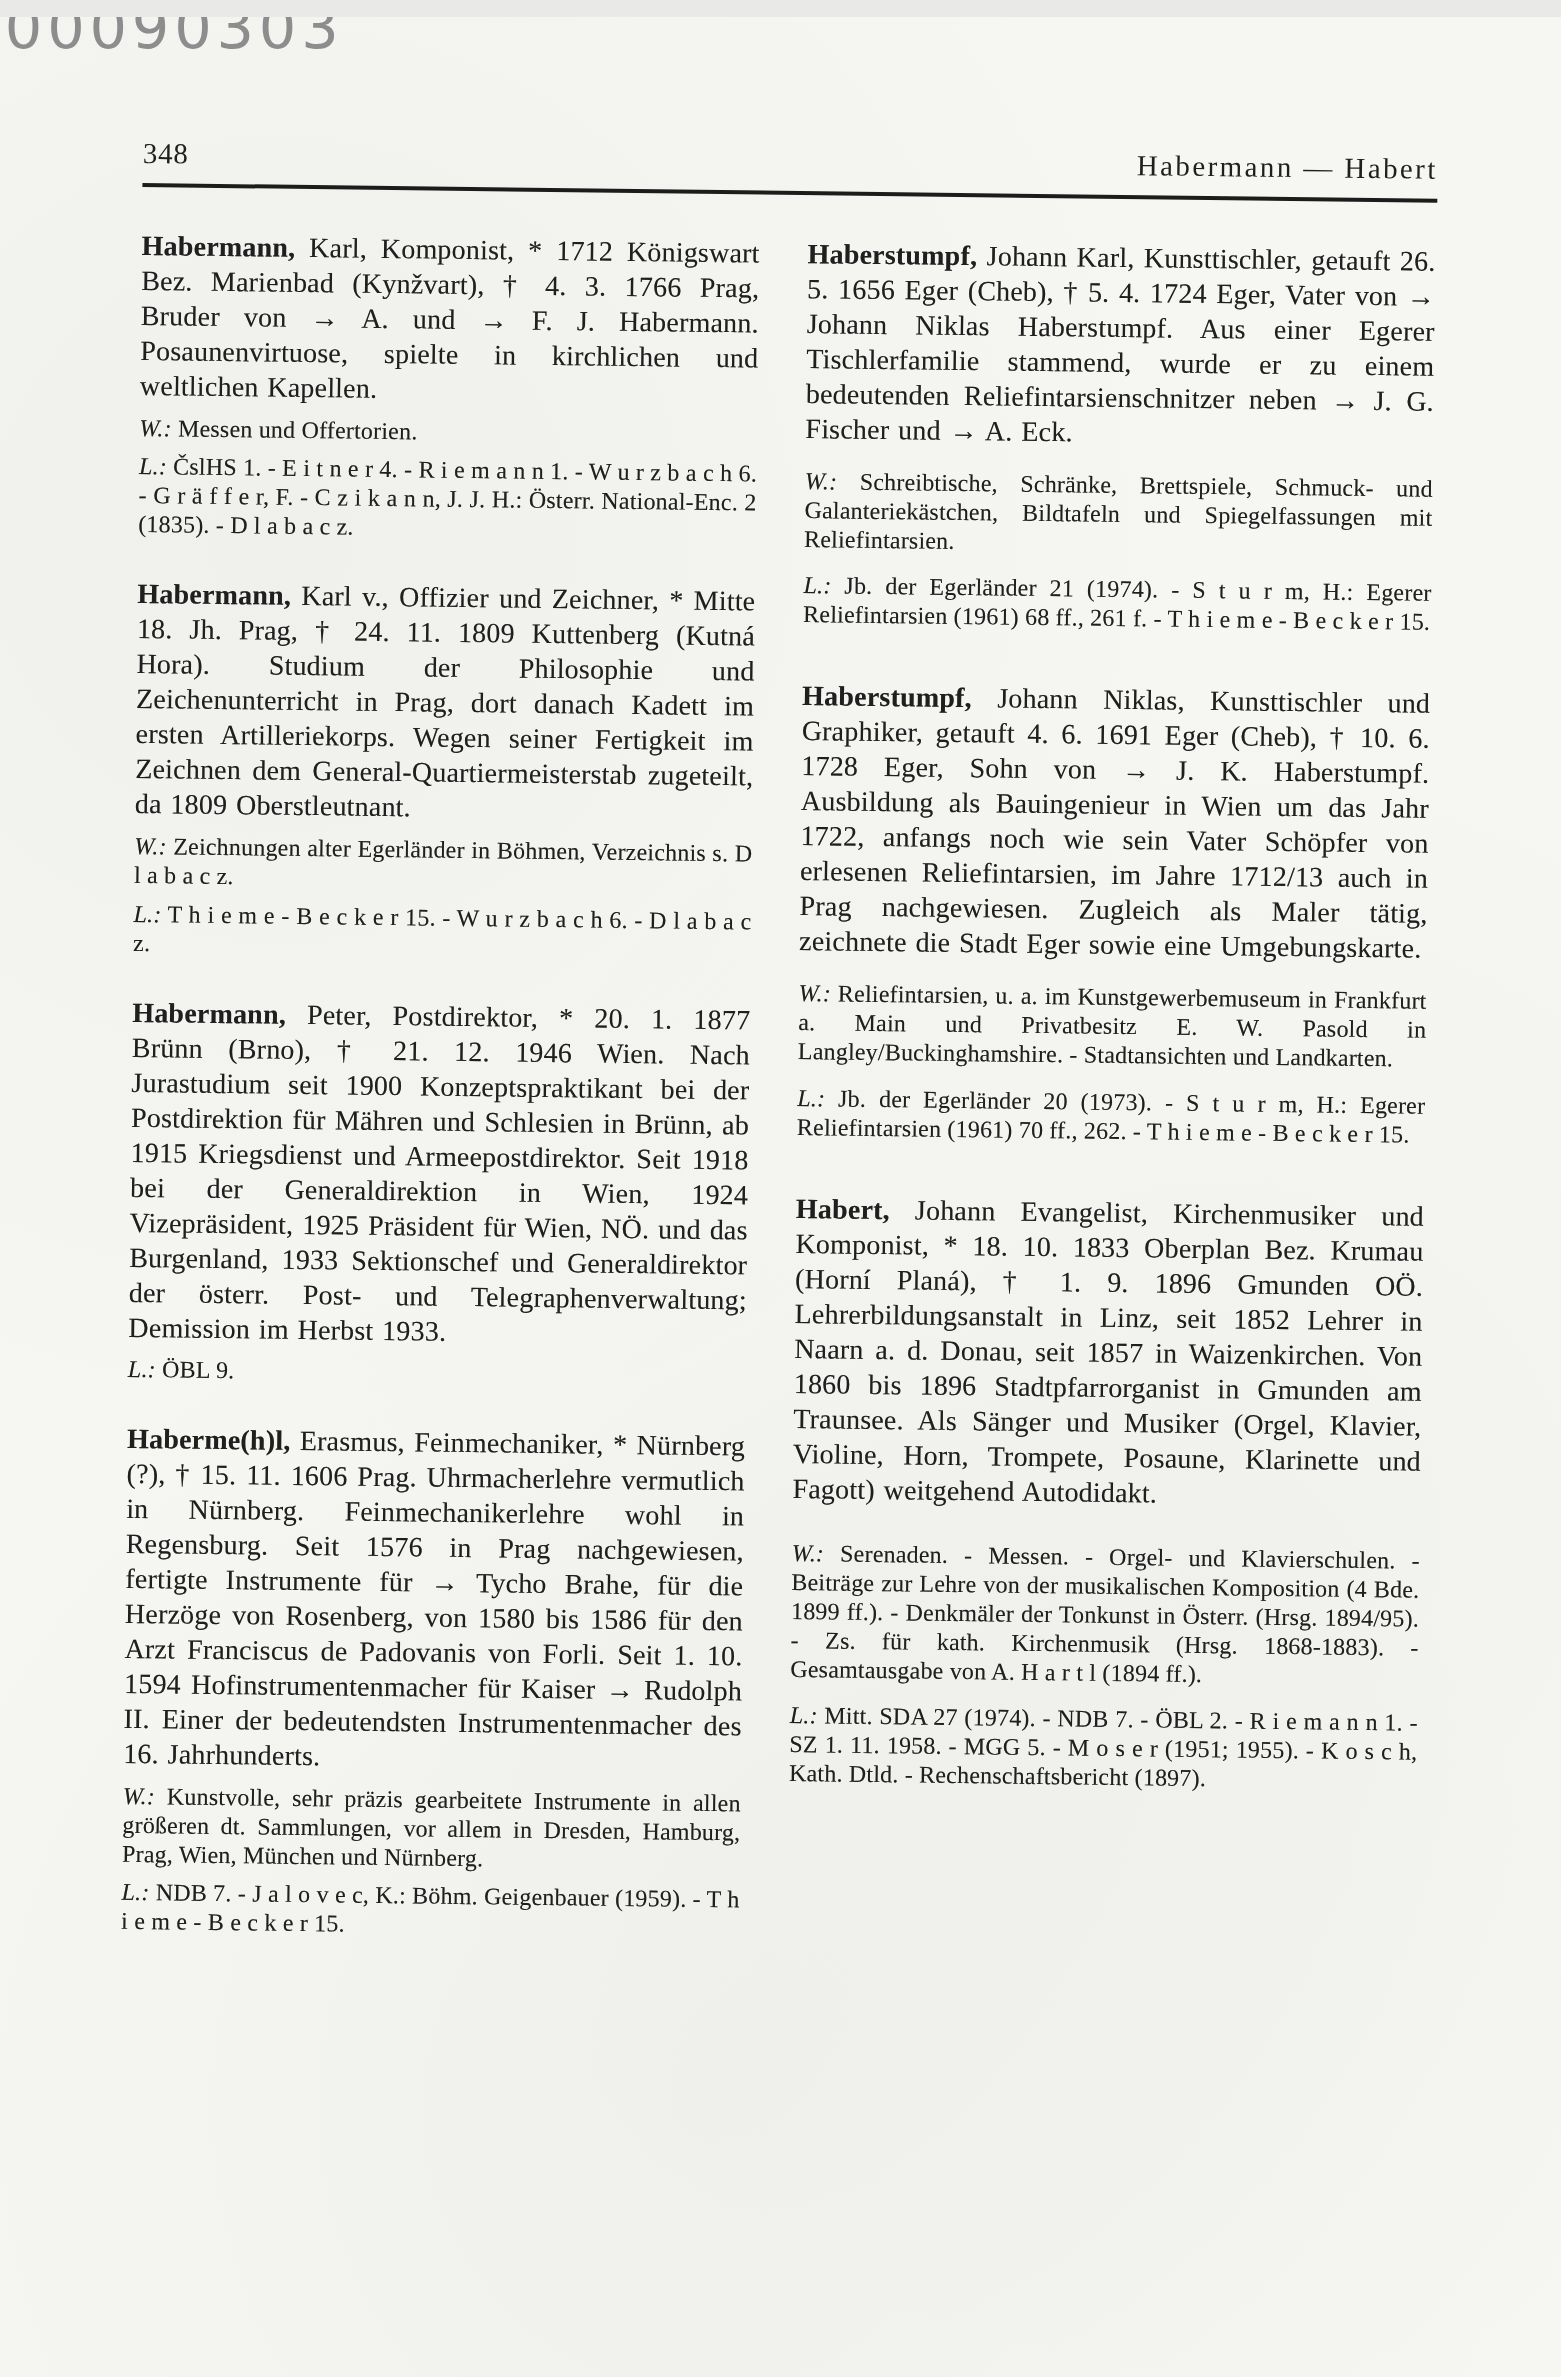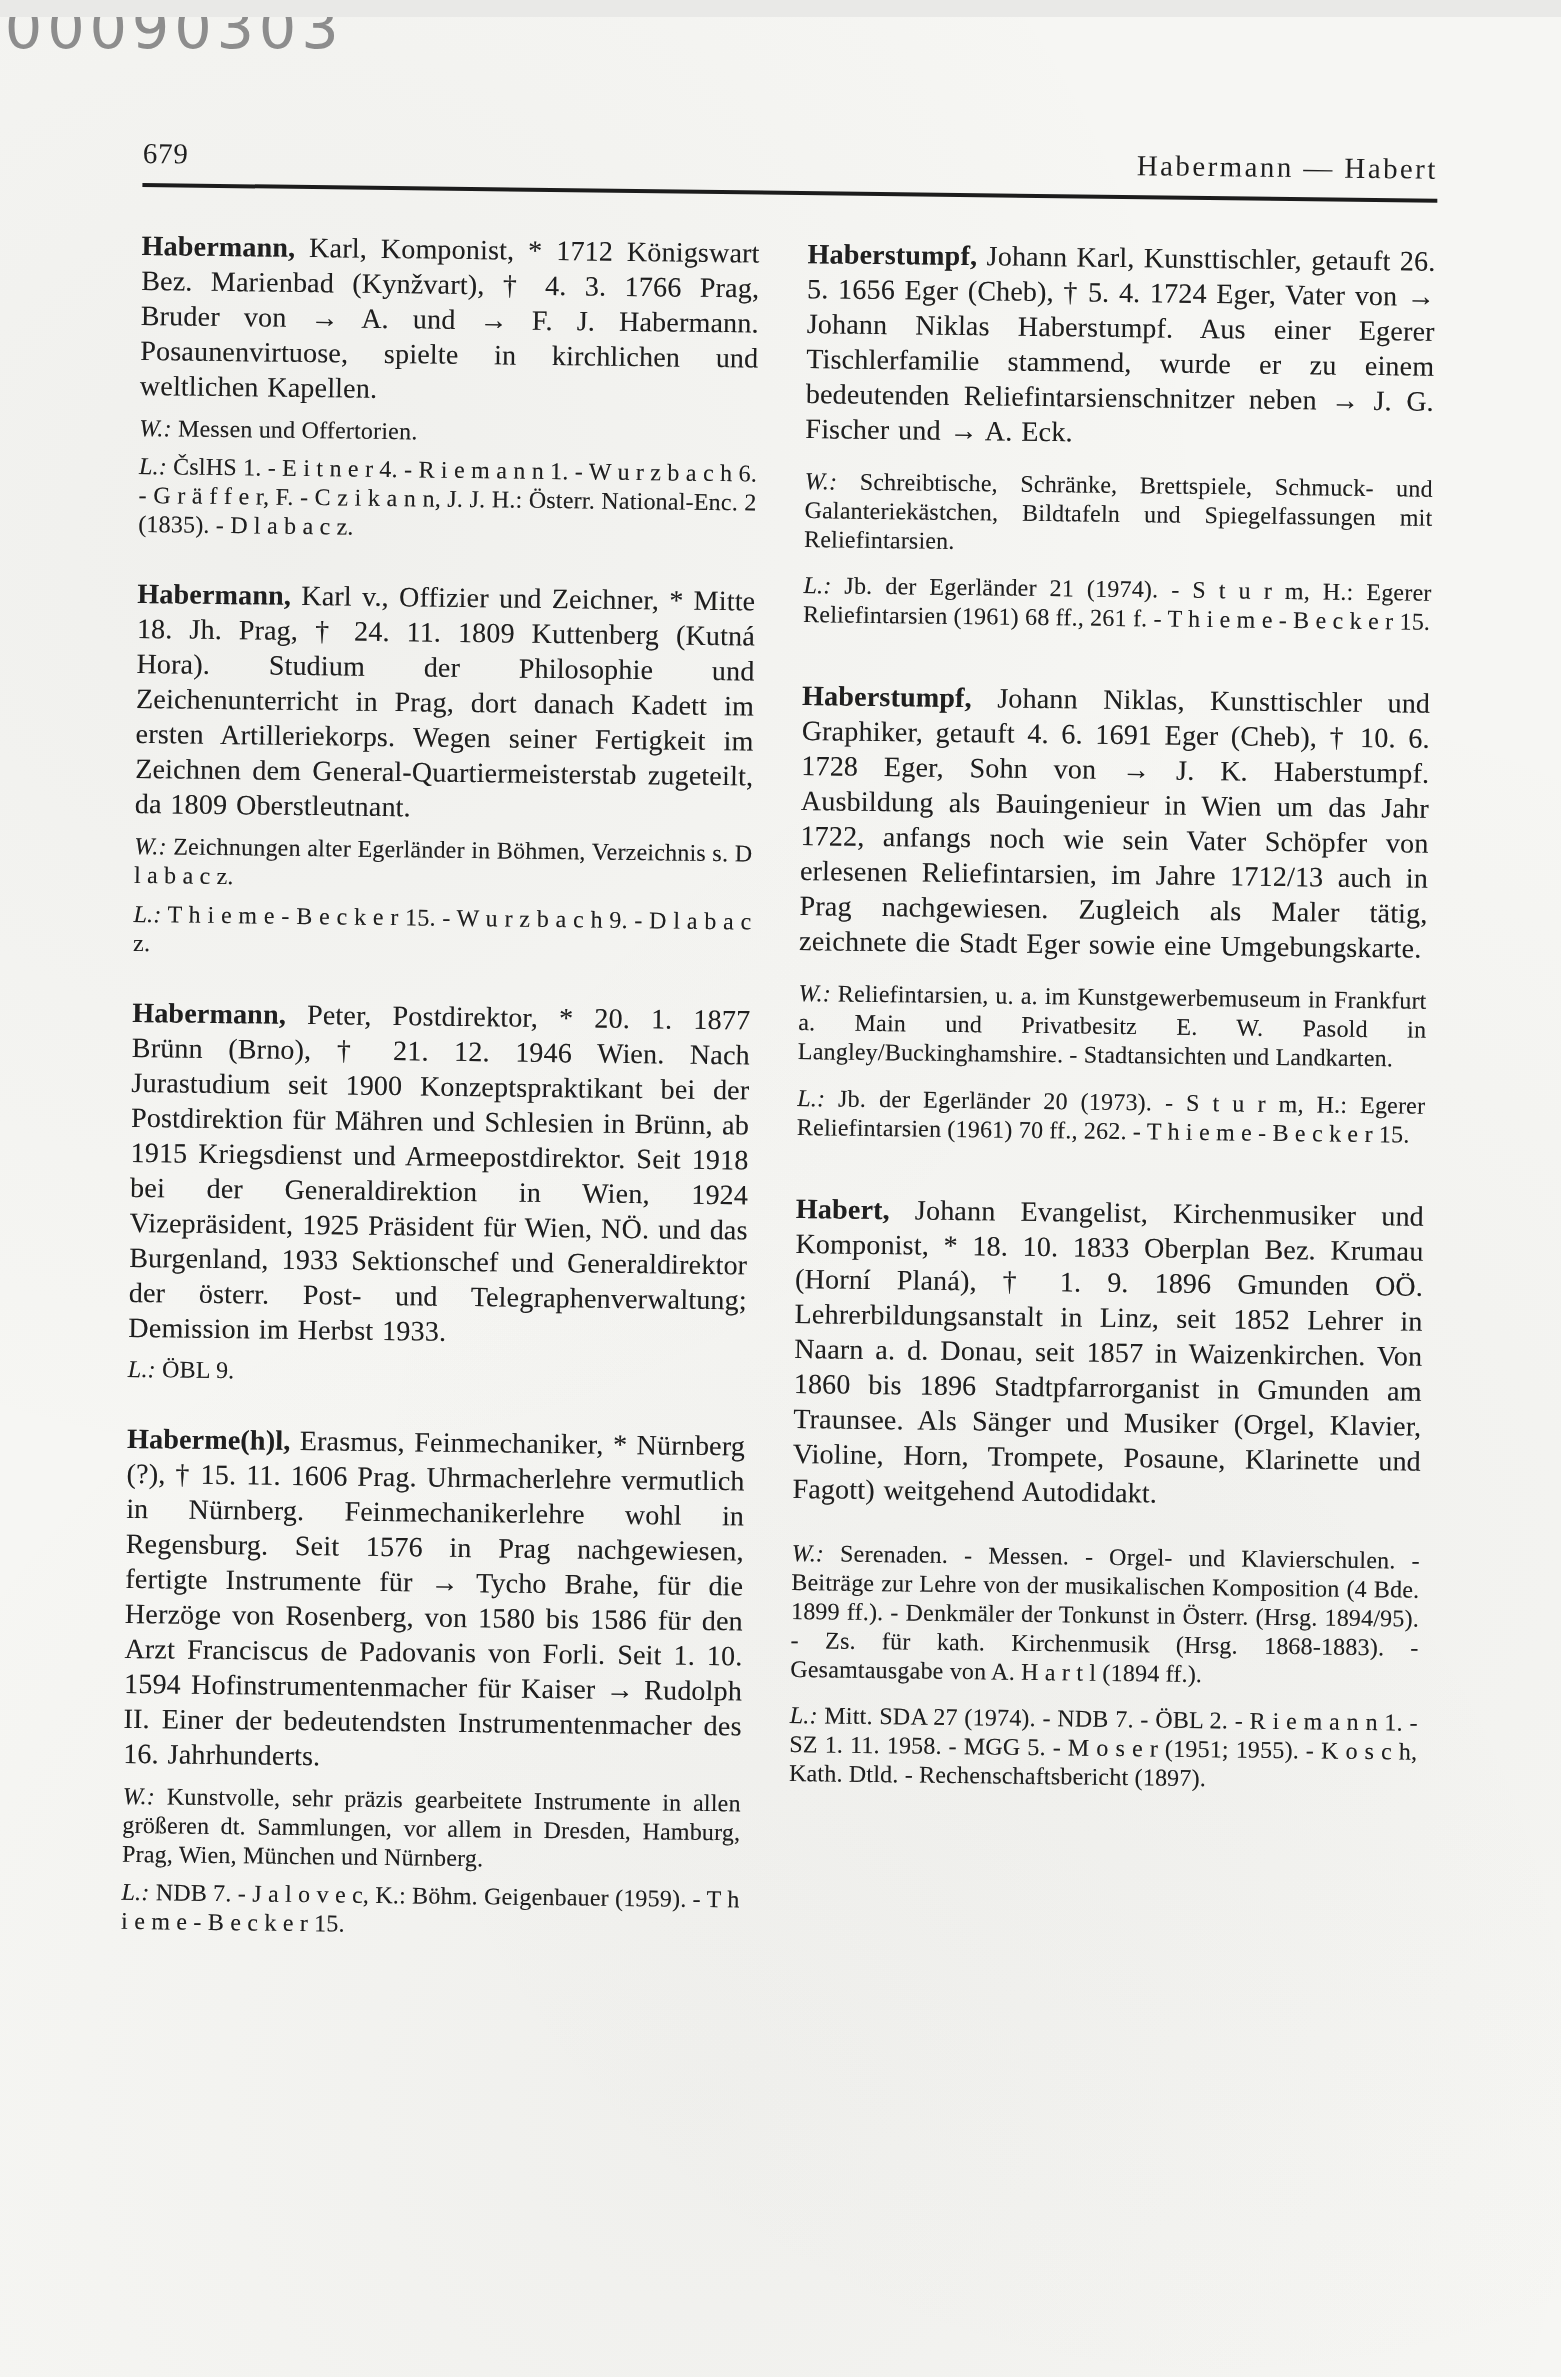--- a/index.html
+++ b/index.html
@@ -84,40 +84,40 @@
 </head>
 <body>
 
 <div class="page">
 
   <div class="watermark">00090303</div>
 
   <div class="content">
 
     <div class="running-head">
-      <span class="pagenum">679</span>
+      <span class="pagenum">348</span>
       <span class="head-title">Habermann — Habert</span>
     </div>
 
     <div class="rule"></div>
 
     <div class="columns">
 
       <div class="col col-left">
 
         <div class="entry">
           <p class="main"><span class="hw">Habermann,</span><span> Karl, Komponist, * 1712 Königswart Bez. Marienbad (Kynžvart), † 4. 3. 1766 Prag, Bruder von → A. und → F. J. Habermann. Posaunenvirtuose, spielte in kirchlichen und weltlichen Kapellen.</span></p>
           <p class="wl works"><span class="lab">W.:</span><span> Messen und Offertorien.</span></p>
           <p class="wl lit"><span class="lab">L.:</span><span> ČslHS 1. - E i t n e r 4. - R i e m a n n 1. - W u r z b a c h 6. - G r ä f f e r, F. - C z i k a n n, J. J. H.: Österr. National-Enc. 2 (1835). - D l a b a c z.</span></p>
         </div>
 
         <div class="entry">
           <p class="main"><span class="hw">Habermann,</span><span> Karl v., Offizier und Zeichner, * Mitte 18. Jh. Prag, † 24. 11. 1809 Kuttenberg (Kutná Hora). Studium der Philosophie und Zeichenunterricht in Prag, dort danach Kadett im ersten Artilleriekorps. Wegen seiner Fertigkeit im Zeichnen dem General-Quartiermeisterstab zugeteilt, da 1809 Oberstleutnant.</span></p>
           <p class="wl works"><span class="lab">W.:</span><span> Zeichnungen alter Egerländer in Böhmen, Verzeichnis s. D l a b a c z.</span></p>
-          <p class="wl lit"><span class="lab">L.:</span><span> T h i e m e - B e c k e r 15. - W u r z b a c h 9. - D l a b a c z.</span></p>
+          <p class="wl lit"><span class="lab">L.:</span><span> T h i e m e - B e c k e r 15. - W u r z b a c h 6. - D l a b a c z.</span></p>
         </div>
 
         <div class="entry">
           <p class="main"><span class="hw">Habermann,</span><span> Peter, Postdirektor, * 20. 1. 1877 Brünn (Brno), † 21. 12. 1946 Wien. Nach Jurastudium seit 1900 Konzeptspraktikant bei der Postdirektion für Mähren und Schlesien in Brünn, ab 1915 Kriegsdienst und Armeepostdirektor. Seit 1918 bei der Generaldirektion in Wien, 1924 Vizepräsident, 1925 Präsident für Wien, NÖ. und das Burgenland, 1933 Sektionschef und Generaldirektor der österr. Post- und Telegraphenverwaltung; Demission im Herbst 1933.</span></p>
           <p class="wl lit"><span class="lab">L.:</span><span> ÖBL 9.</span></p>
         </div>
 
         <div class="entry">
           <p class="main"><span class="hw">Haberme(h)l,</span><span> Erasmus, Feinmechaniker, * Nürnberg (?), † 15. 11. 1606 Prag. Uhrmacherlehre vermutlich in Nürnberg. Feinmechanikerlehre wohl in Regensburg. Seit 1576 in Prag nachgewiesen, fertigte Instrumente für → Tycho Brahe, für die Herzöge von Rosenberg, von 1580 bis 1586 für den Arzt Franciscus de Padovanis von Forli. Seit 1. 10. 1594 Hofinstrumentenmacher für Kaiser → Rudolph II. Einer der bedeutendsten Instrumentenmacher des 16. Jahrhunderts.</span></p>
           <p class="wl works"><span class="lab">W.:</span><span> Kunstvolle, sehr präzis gearbeitete Instrumente in allen größeren dt. Sammlungen, vor allem in Dresden, Hamburg, Prag, Wien, München und Nürnberg.</span></p>

